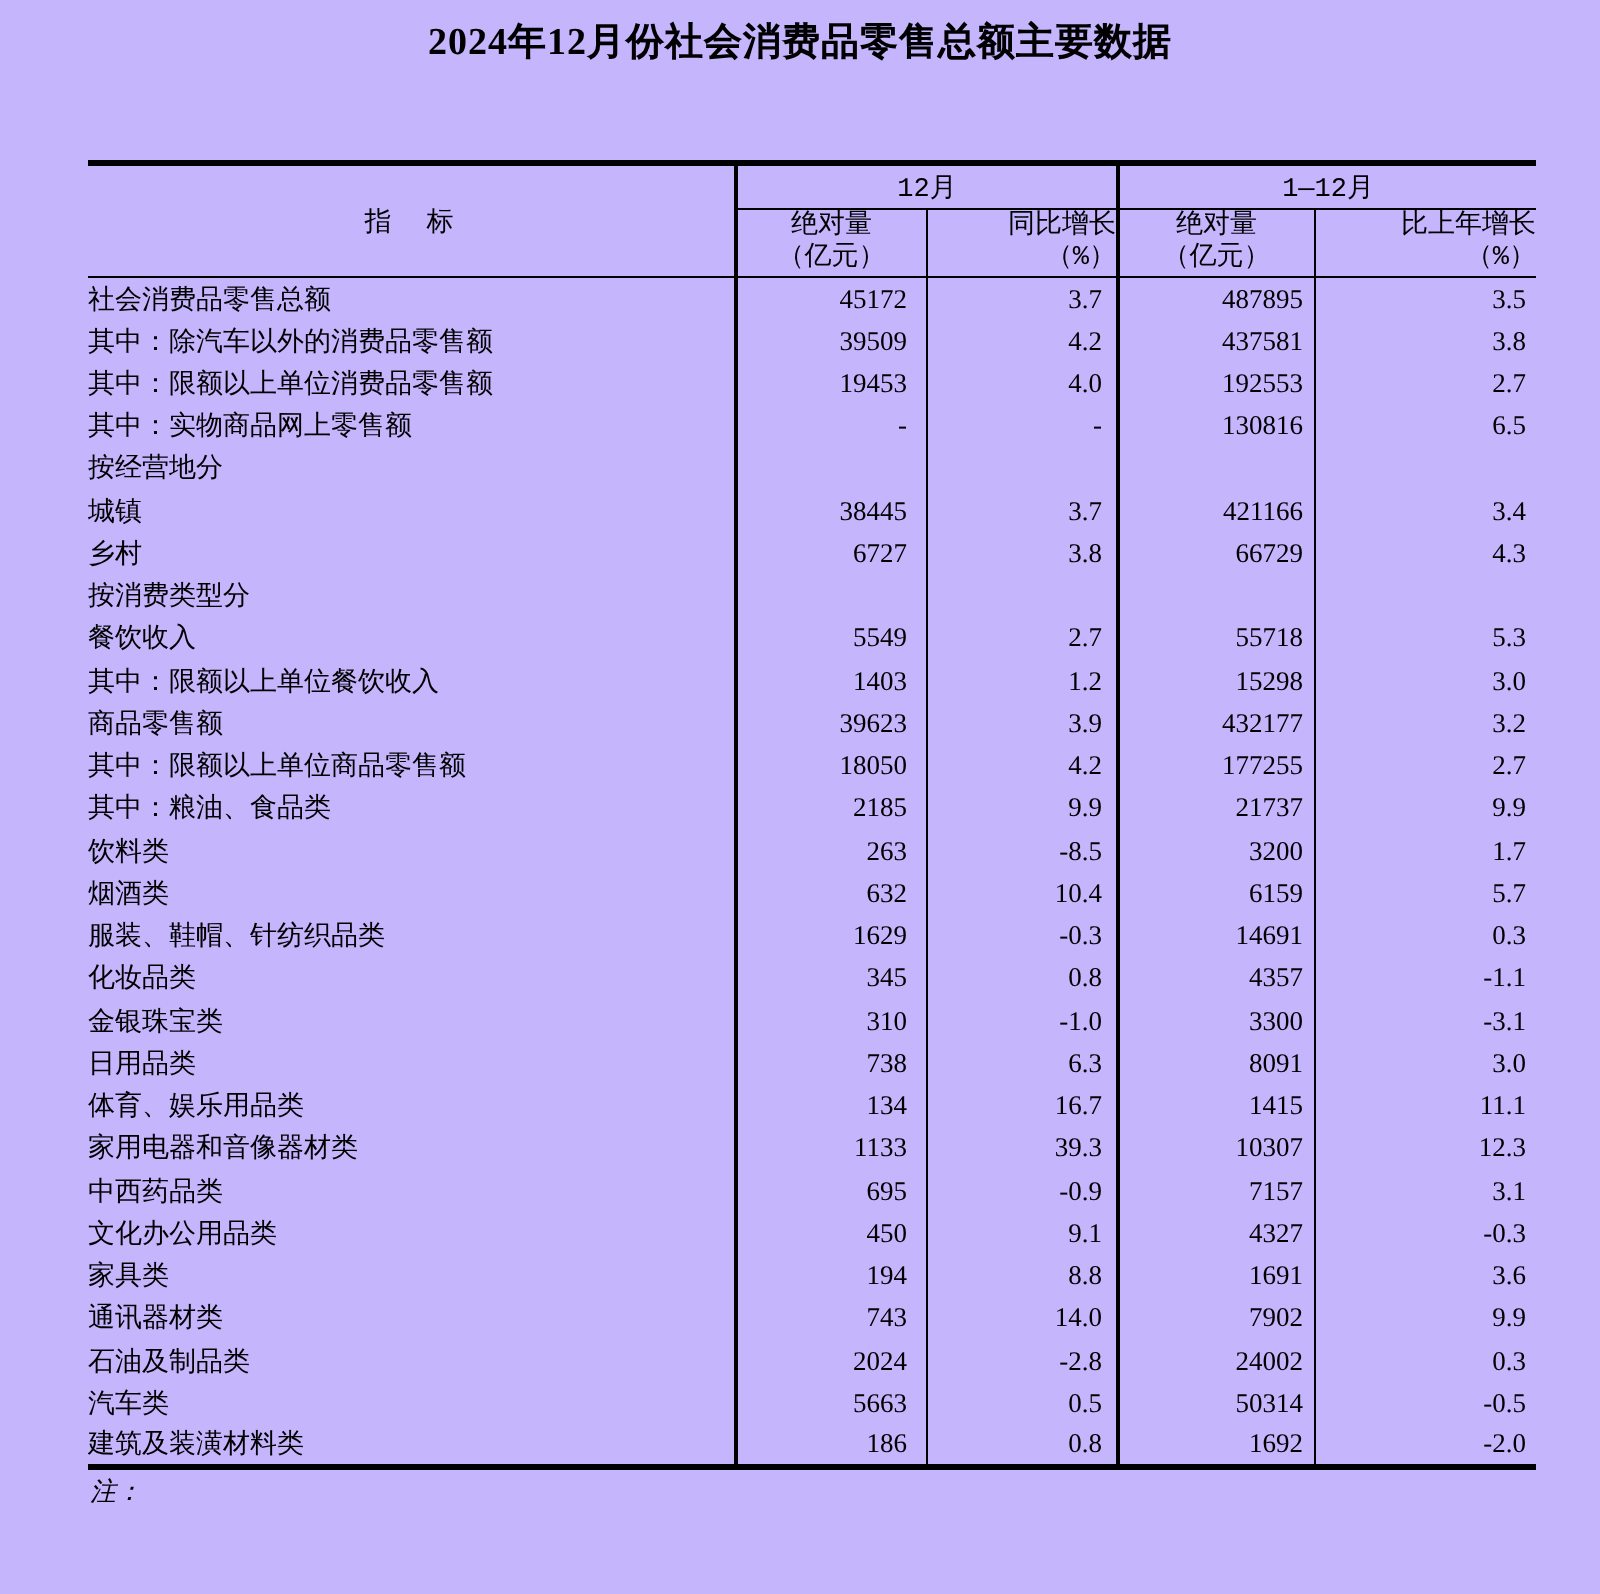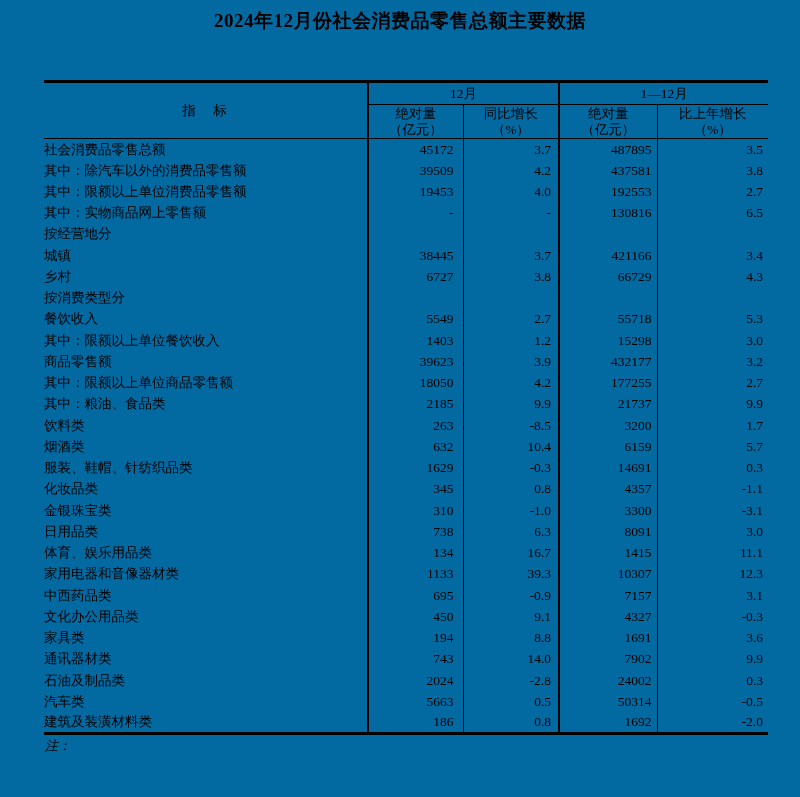--- a/index.html
+++ b/index.html
@@ -1,42 +1,42 @@
 <!DOCTYPE html>
 <html><head>
 <meta charset="utf-8">
 <style>
   html,body { margin:0; padding:0; background:#fff; }
   .page {
-    position:relative; width:800px; height:797px; background:#0369a1;
+    position:relative; width:800px; height:797px; background:#c4b5fd;
     font-family:"Liberation Serif","DejaVu Serif",serif; color:#000;
     overflow:hidden;
   }
   .title {
     position:absolute; top:8px; left:0; width:100%;
     text-align:center; font-size:19px; font-weight:bold; margin:0;
     letter-spacing:0.5px;
   }
   table.data-table {
     position:absolute; left:44px; top:80px; width:724px;
     border-collapse:collapse; table-layout:fixed;
     border-top:3px solid #000; border-bottom:3px solid #000;
   }
   .data-table th, .data-table td {
     padding:0; margin:0; font-weight:normal; font-size:13.5px;
     overflow:hidden; white-space:nowrap;
   }
   thead tr.hrow1 { height:23px; }
   thead tr.hrow2 { height:34px; }
-  thead th { text-align:center; vertical-align:middle; }
+  thead th { text-align:center; vertical-align:middle;font-family:Liberation Mono, monospace; }
   th.c-ind { border-right:2px solid #000; border-bottom:1px solid #000; letter-spacing:2px; }
   th.grp  { border-bottom:1px solid #000; }
   th.sub  { border-bottom:1px solid #000; line-height:16px; }
   .bl2 { border-left:2px solid #000; }
-  .bl1 { border-left:1px solid #000; }
+  .bl1 { border-left:1px solid #000;text-align:right; }
   tbody tr { height:21.25px; }
   tbody td { vertical-align:middle; line-height:1; }
   td.lbl { text-align:left; }
   .ind0 { padding-left:4px; }
   .ind1 { padding-left:20px; }
   .ind2 { padding-left:35px; }
   .ind3 { padding-left:49px; }
   .ind4 { padding-left:89px; }
   td.num { text-align:right; }
   td.pc2 { padding-right:9px; }

